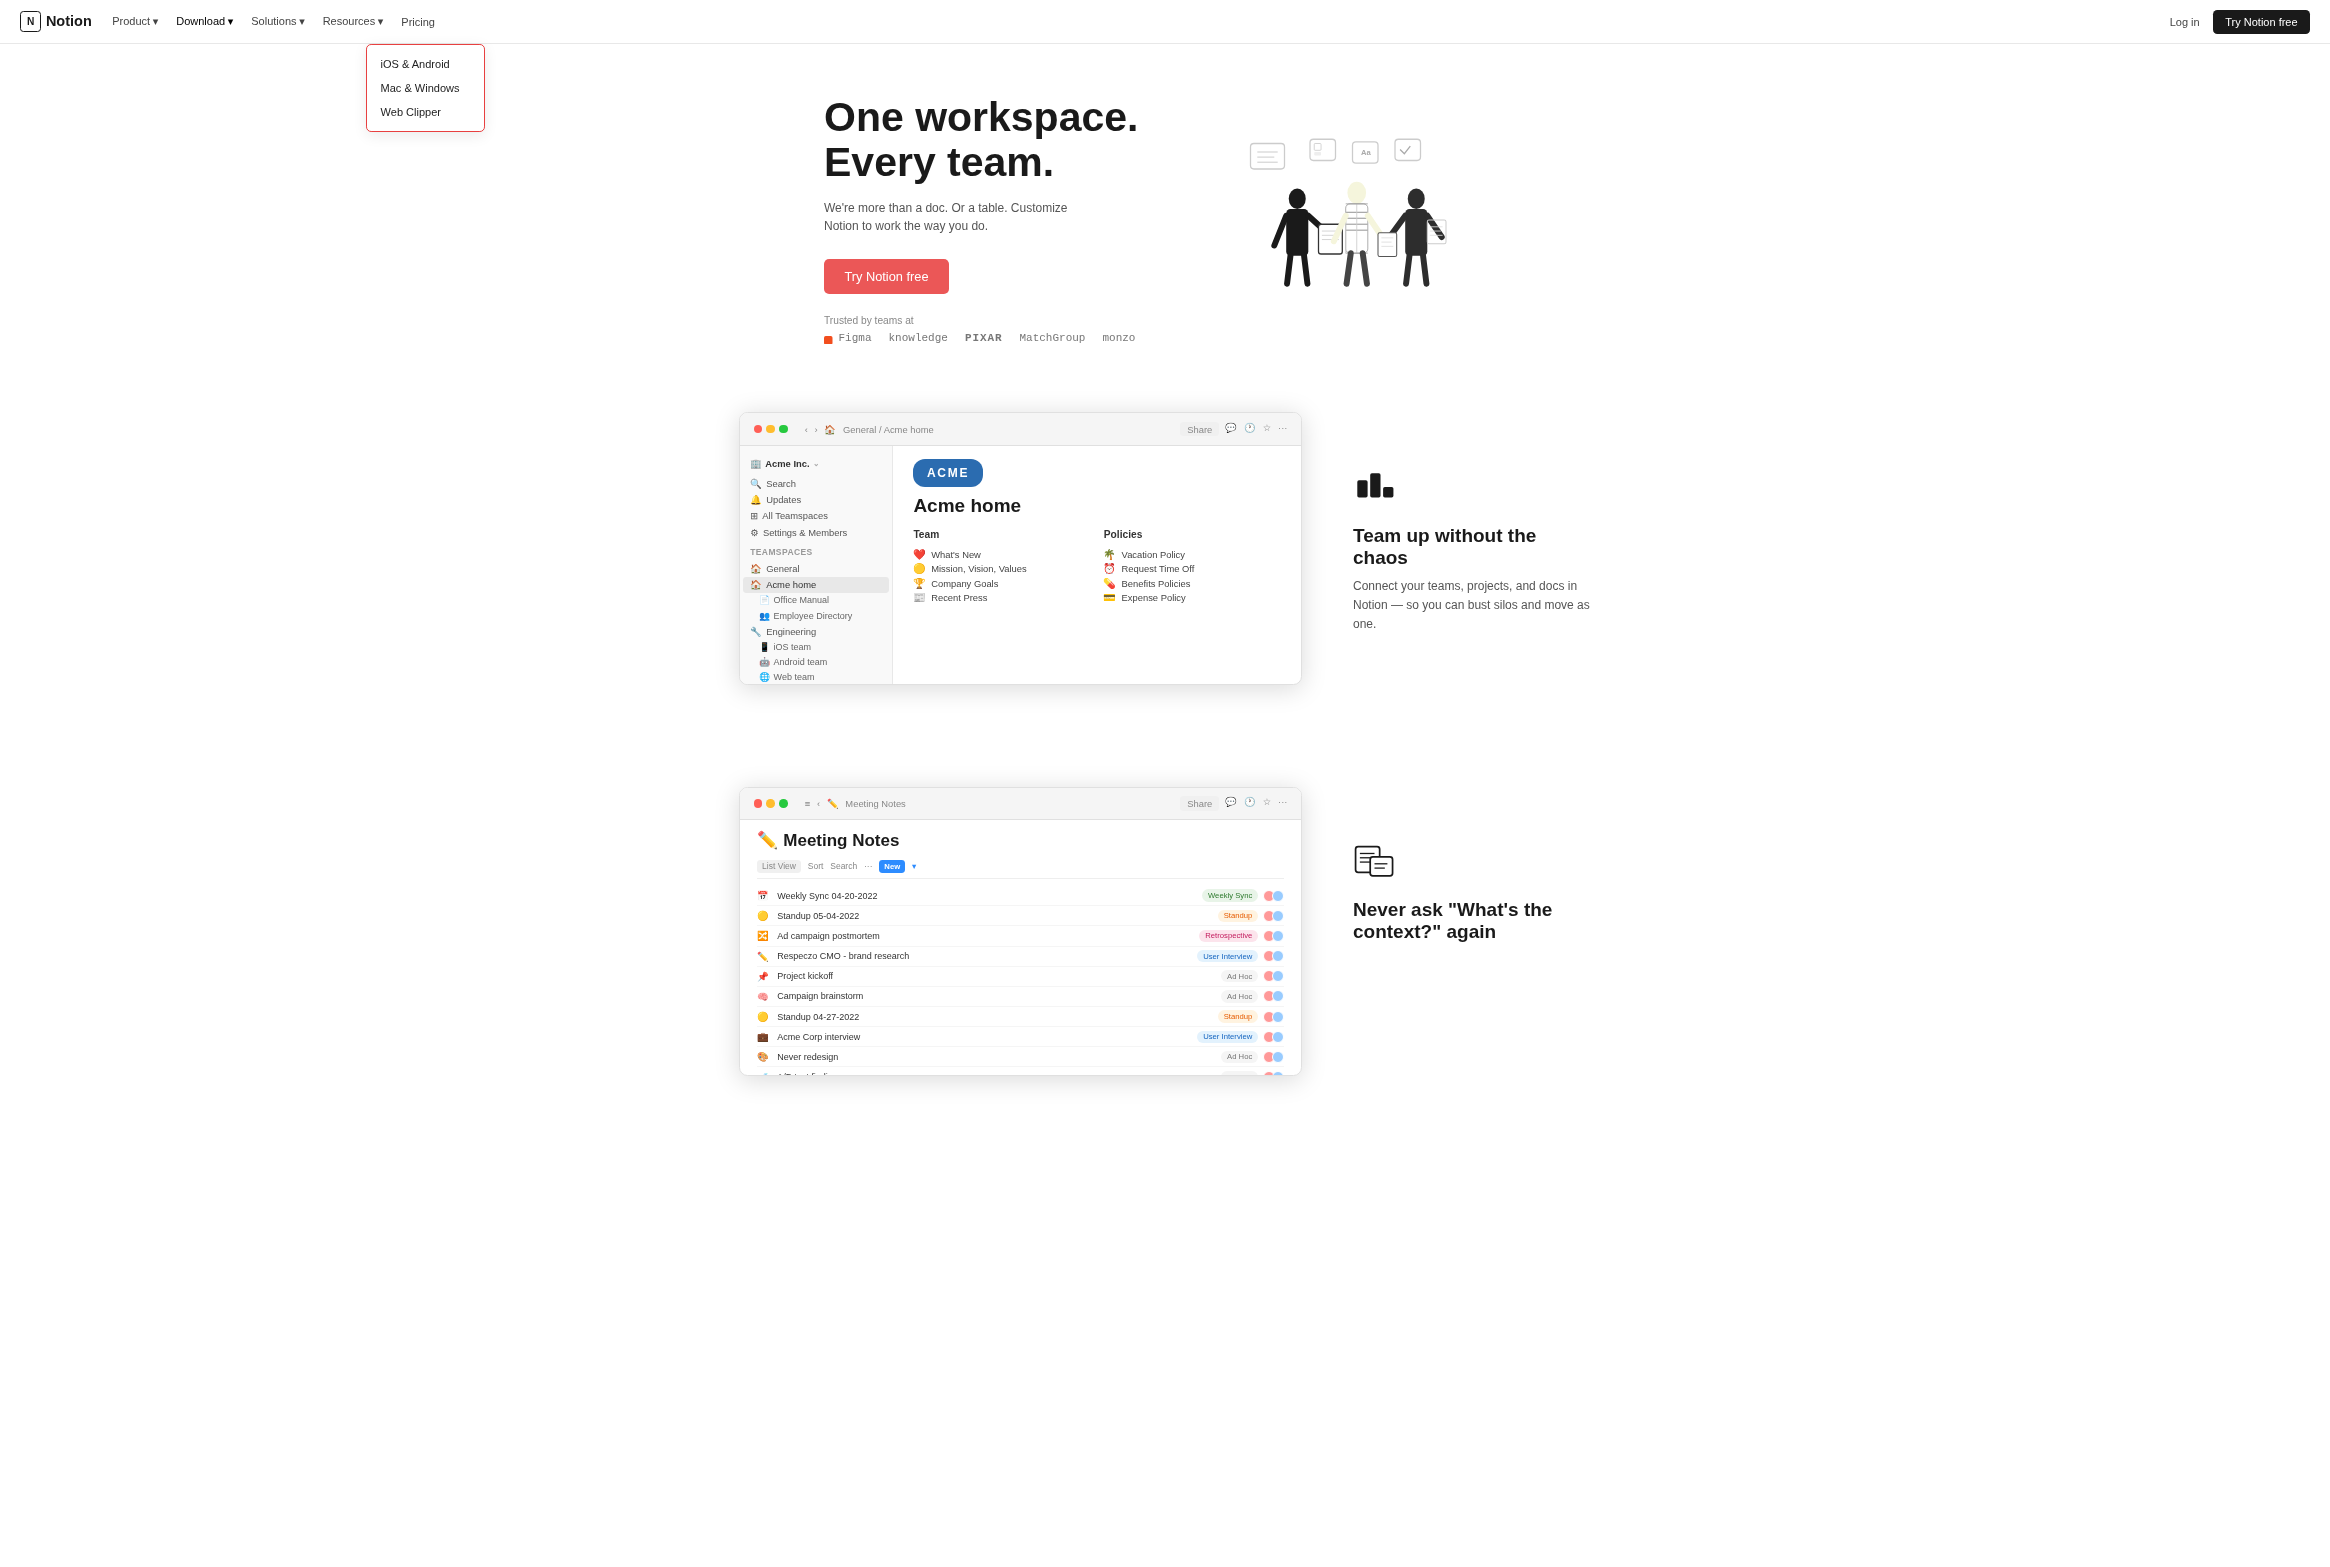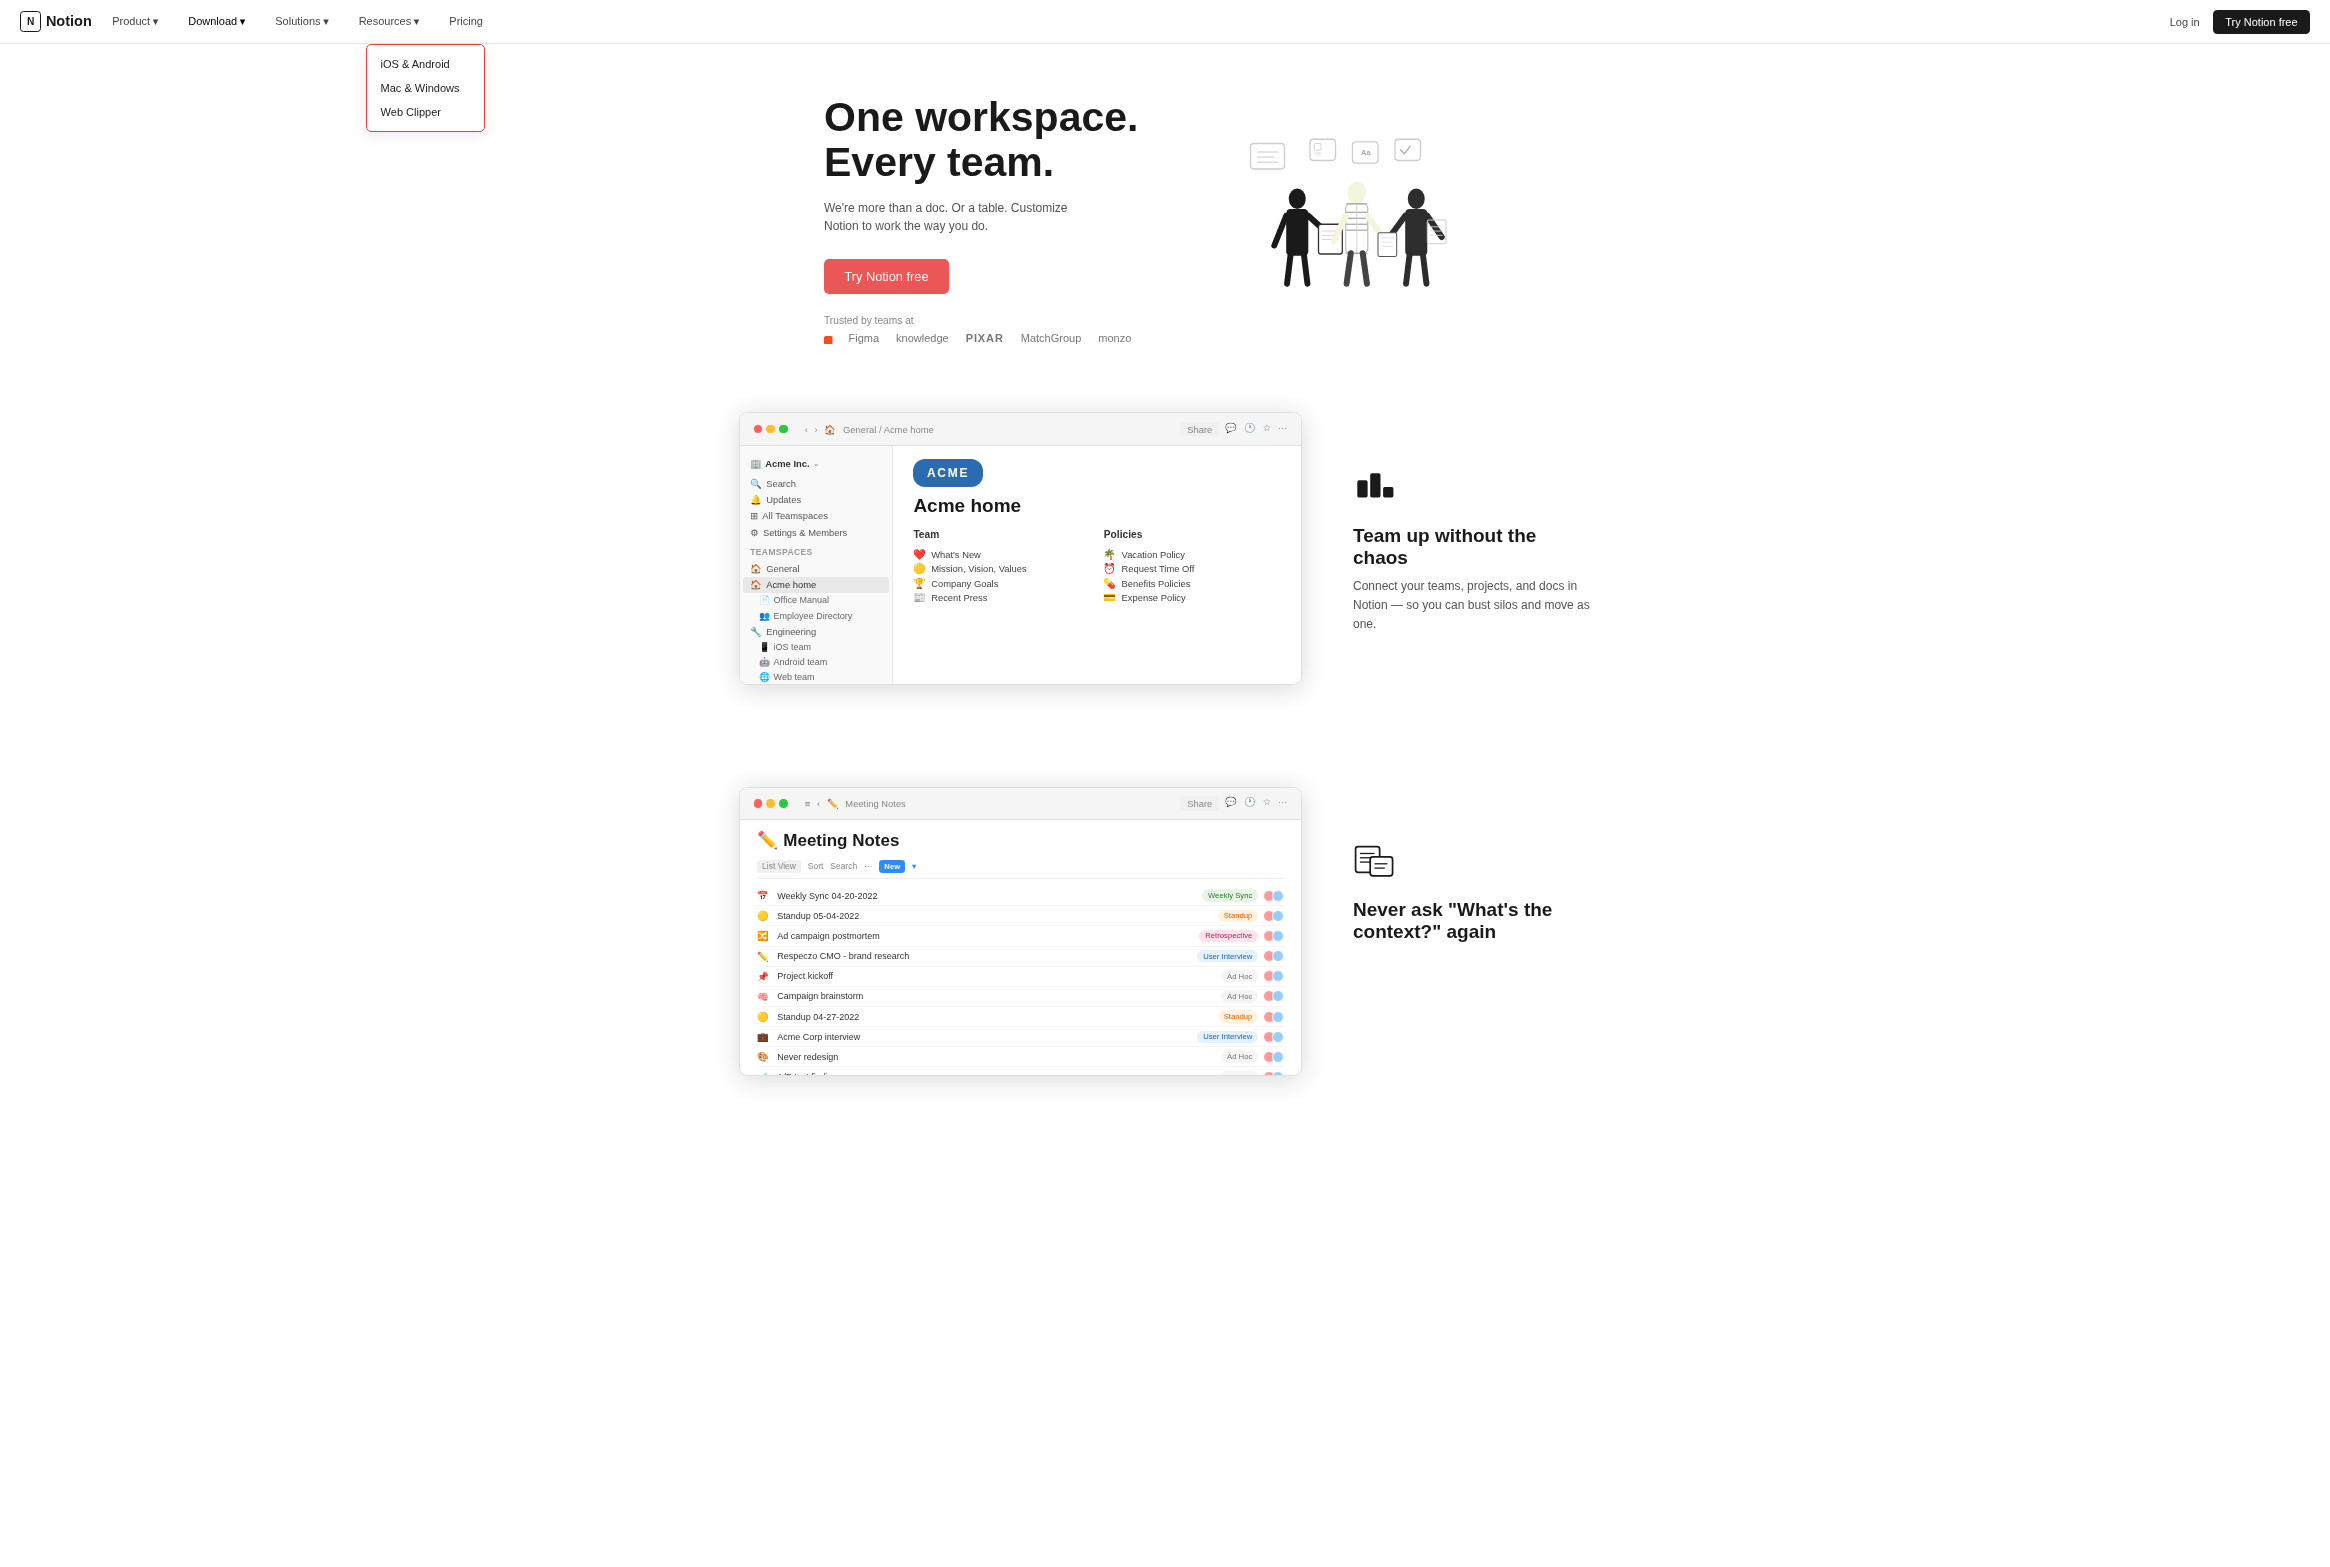--- a/index.html
+++ b/index.html
@@ -3,40 +3,40 @@
   <meta charset="utf-8">
   <style>
     * { margin: 0; padding: 0; box-sizing: border-box; }
     body { font-family: -apple-system, BlinkMacSystemFont, 'Segoe UI', sans-serif; background: #fff; color: #1a1a1a; overflow-x: hidden; }
 
     
     nav { display: flex; align-items: center; justify-content: space-between; padding: 0 20.4px; height: 44px; border-bottom: 0.9px solid #e8e8e8; position: relative; }
     .nav-left { display: flex; align-items: center; gap: 20.4px; }
     .nav-logo { display: flex; align-items: center; gap: 5.1px; font-size: 14.5px; font-weight: 600; }
     .nav-logo-icon { width: 20.4px; height: 20.4px; border: 1.7px solid #1a1a1a; border-radius: 3.4px; display: flex; align-items: center; justify-content: center; font-size: 10.2px; font-weight: 800; }
-    .nav-links { display: flex; align-items: center; gap: 30px; font-size: 11px; color: #444; }
+    .nav-links { display: flex; align-items: flex-end; gap: 18px; font-size: 11px; color: #444; }
     .nav-links span { cursor: pointer; display: flex; align-items: center; gap: 2.6px; }
     .nav-right { display: flex; align-items: center; gap: 13.6px; font-size: 11px; color: #444; }
     .btn-try { background: #1a1a1a; color: #fff; border: none; padding: 6px 12px; border-radius: 4.3px; font-size: 11px; cursor: pointer; font-weight: 500; }
     .btn-login { background: none; border: none; cursor: pointer; font-size: 11px; color: #444; }
 
     
     .dropdown { position: absolute; top: 44px; left: 366px; background: #fff; border: 1.7px solid #e84040; border-radius: 5.1px; padding: 6.8px 0; z-index: 100; min-width: 119px; box-shadow: 0 3.4px 13.6px rgba(0,0,0,0.08); }
     .dropdown-item { padding: 6px 13.6px; font-size: 11px; color: #222; cursor: pointer; }
 
     
     .hero { display: flex; align-items: center; padding: 51px 170px 34px; max-width: 1022px; margin: 0 auto; gap: 34px; }
     .hero-left { flex: 1; }
     .hero-title { font-size: 41px; font-weight: 800; line-height: 1.1; margin-bottom: 13.6px; }
     .hero-sub { font-size: 12px; color: #555; line-height: 1.5; margin-bottom: 24px; }
     .btn-hero { background: #eb5757; color: #fff; border: none; padding: 10.2px 20.4px; border-radius: 5.1px; font-size: 12.8px; cursor: pointer; font-weight: 500; }
     .trusted { margin-top: 20.4px; }
     .trusted-label { font-size: 10.2px; color: #888; margin-bottom: 6.8px; }
     .trusted-logos { display: flex; align-items: center; gap: 17px; }
-    .trusted-logo { font-size: 11px; color: #777; font-weight: 500; display: flex; align-items: flex-end; gap: 16px; }
+    .trusted-logo { font-size: 11px; color: #777; font-weight: 500; display: flex; align-items: flex-end; gap: 6px; font-family: Liberation Mono, monospace; }
     .hero-right { flex: 1; display: flex; justify-content: center; align-items: flex-start; }
 
     
     .section { padding: 34px 170px; max-width: 1192px; margin: 0 auto; }
     .feature-row { display: flex; align-items: flex-start; gap: 51px; }
     .feature-info { flex: 0 0 238px; padding-top: 51px; }
     .feature-icon { font-size: 31px; margin-bottom: 10.2px; }
     .feature-title { font-size: 19px; font-weight: 700; margin-bottom: 8.5px; }
     .feature-desc { font-size: 12px; color: #555; line-height: 1.6; }
 

